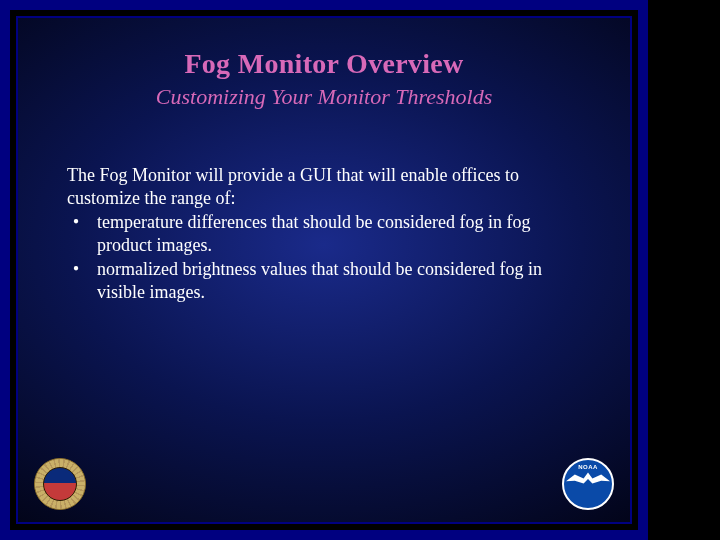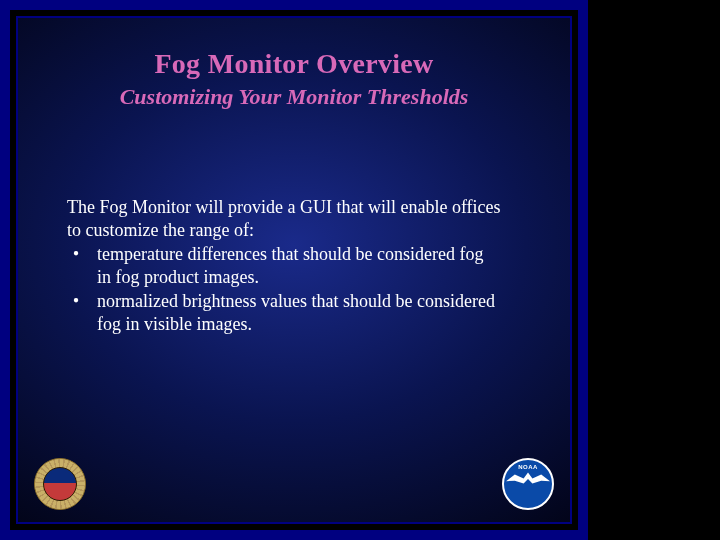--- a/index.html
+++ b/index.html
@@ -4,21 +4,21 @@
   <style>
     * { margin: 0; padding: 0; box-sizing: border-box; }
     body {
       width: 720px;
       height: 540px;
       background: #000;
       font-family: "Times New Roman", Times, serif;
       overflow: hidden;
     }
     .outer-frame {
-      width: 588px;
+      width: 648px;
       height: 540px;
       border: 10px solid #000080;
       background: #000;
       position: relative;
     }
     .inner-frame {
       position: absolute;
       top: 6px; left: 6px; right: 6px; bottom: 6px;
       border: 2px solid #000080;
       background: radial-gradient(ellipse 120% 100% at 50% 45%, #1a2a8a 0%, #0a1450 35%, #020418 70%, #000 100%);
@@ -29,26 +29,26 @@
       font-size: 28px;
       font-weight: bold;
       color: #d869b8;
       margin-top: 12px;
       letter-spacing: 0.3px;
     }
     .subtitle {
       text-align: center;
       font-size: 22px;
       font-style: italic;
-      font-weight: bold;
+      font-weight: normal;
       color: #d869b8;
       margin-top: 4px;
     }
     .body-text {
-      margin-top: 86px;
+      margin-top: 54px;
       color: #fff;
       font-size: 18px;
       line-height: 1.28;
       padding-left: 4px;
       padding-right: 24px;
     }
     .bullets {
       list-style: none;
       padding-left: 0;
     }

